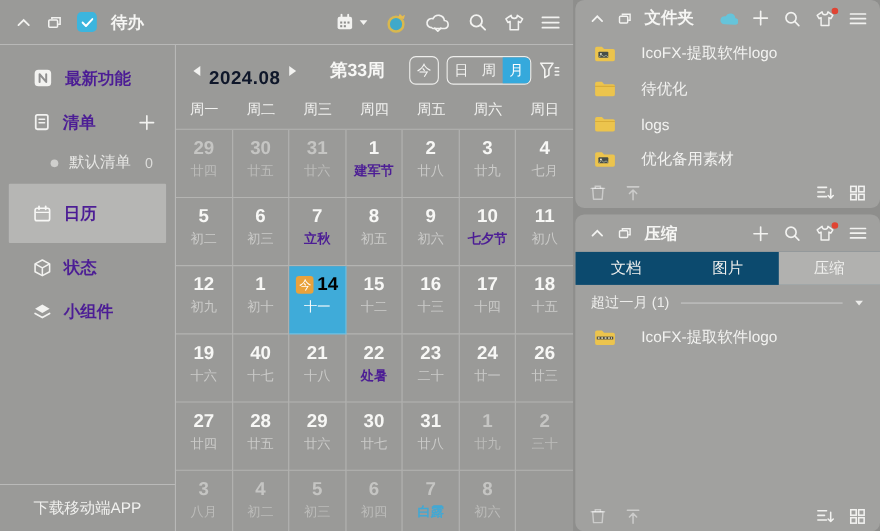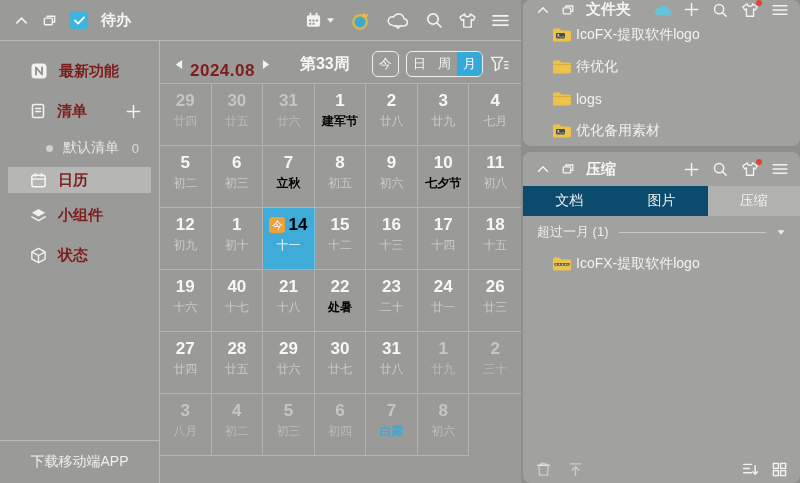--- a/index.html
+++ b/index.html
@@ -15,64 +15,64 @@
   .title-text{color:#f5f5f3;font-size:15px;font-weight:700;}
   .checkbox{width:18px;height:18px;border-radius:4px;background:#3cb5de;display:flex;align-items:center;justify-content:center;}
   .cal-group{display:flex;align-items:center;gap:4px;}
   .shirt-wrap{position:relative;}
   .red-dot{position:absolute;top:-2px;right:-3px;width:6px;height:6px;border-radius:50%;background:#e04433;}
 
   .win-body{display:flex;height:442px;}
 
   
   .sidebar{width:160px;border-right:1px solid rgba(255,255,255,.30);position:relative;display:flex;flex-direction:column;padding-top:10px;box-sizing:border-box;}
-  .nav-item{height:40px;display:flex;align-items:center;gap:11px;padding:0 18px 0 30px;color:#7f1d1d;font-size:15px;font-weight:700;cursor:default;}
-  .nav-item.selected{background:#b6b6b4;border-radius:1px;margin:2px 8px;height:26px;padding-left:22px;}
+  .nav-item{height:40px;display:flex;align-items:center;gap:11px;padding:0 18px 0 30px;color:#4c1d95;font-size:15px;font-weight:700;cursor:default;}
+  .nav-item.selected{background:#b6b6b4;border-radius:1px;margin:2px 8px;height:54px;padding-left:22px;}
   .nav-item .plus-right{margin-left:auto;}
   .sub-item{height:34px;display:flex;align-items:center;gap:10px;padding:0 20px 0 46px;color:#e6e6e4;font-size:14px;}
   .bullet{width:7px;height:7px;border-radius:50%;background:#cfcfcd;}
   .sub-count{margin-left:auto;color:#dcdcda;font-size:13px;}
   .sidebar-footer{position:absolute;left:0;right:0;bottom:0;height:42px;border-top:1px solid rgba(255,255,255,.32);display:flex;align-items:center;justify-content:center;color:#f0f0ee;font-size:14px;}
 
   
   .calendar{flex:1;display:flex;flex-direction:column;min-width:0;}
   .cal-header{height:38px;display:flex;align-items:center;padding:4px 12px 0 14px;gap:7px;}
-  .month-label{color:#7f1d1d;font-size:17px;font-weight:700;letter-spacing:.5px;margin-top:14px;}
+  .month-label{color:#0f172a;font-size:17px;font-weight:700;letter-spacing:.5px;margin-top:14px;}
   .week-label{color:#f7f7f5;font-size:16px;font-weight:700;margin-left:22px;}
   .today-btn{margin-left:auto;width:25px;height:24px;border:1.5px solid #eeeeec;border-radius:6px;color:#f5f5f3;font-size:13px;display:flex;align-items:center;justify-content:center;}
   .seg{display:flex;border:1px solid #eeeeec;border-radius:6px;overflow:hidden;}
   .seg-opt{width:25px;height:24px;display:flex;align-items:center;justify-content:center;color:#f2f2f0;font-size:13px;}
   .seg-opt.active{background:#35a9dc;color:#fff;}
   .weekday-row{display:grid;grid-template-columns:repeat(7,1fr);height:34px;align-items:center;}
   .wd{text-align:center;color:#f2f2f0;font-size:13px;}
   .day-grid{flex:1;display:grid;grid-template-columns:repeat(7,1fr);grid-auto-rows:62px;border-top:1px solid rgba(255,255,255,.26);overflow:hidden;}
   .cell{border-right:1px solid rgba(255,255,255,.26);border-bottom:1px solid rgba(255,255,255,.26);display:flex;flex-direction:column;align-items:center;padding-top:7px;box-sizing:border-box;}
   .cell:nth-child(7n){border-right:none;}
   .numrow{display:flex;align-items:center;gap:3px;height:20px;}
   .num{color:#f7f7f5;font-size:17px;font-weight:700;}
   .lunar{color:#cbcbc9;font-size:12px;margin-top:2px;}
   .cell.dim .num{color:#c5c5c3;}
   .cell.dim .lunar{color:#bcbcba;}
-  .cell.holiday .lunar{color:#000000;font-weight:700;}
+  .cell.holiday .lunar{color:#4c1d95;font-weight:700;}
   .cell.dim.holiday .lunar{color:#41a8d4;}
   .cell.today{background:#3fabd9;}
   .cell.today .num{color:#000000;}
   .cell.today .lunar{color:#fdfdfd;}
   .today-badge{width:16px;height:16px;border-radius:3px;background:#e9a23c;color:#fff;font-size:11px;display:flex;align-items:center;justify-content:center;}
 
   
   .right-col{position:absolute;left:523px;top:0;width:277px;height:483px;display:flex;flex-direction:column;gap:6px;}
   .panel{background:#a1a19f;border-radius:8px;display:flex;flex-direction:column;overflow:hidden;}
-  .panel.top{height:146px;}
+  .panel.top{height:189px;}
   .panel.bottom{flex:1;}
   .panel-header{height:34px;display:flex;align-items:center;gap:11px;padding:0 12px 0 13px;}
   .panel-title{color:#f5f5f3;font-size:15px;font-weight:700;}
   .ph-right{margin-left:auto;display:flex;align-items:center;gap:13px;}
   .file-list{display:flex;flex-direction:column;}
-  .file-item{height:32px;display:flex;align-items:center;gap:4px;padding-left:29px;}
+  .file-item{height:32px;display:flex;align-items:center;gap:23px;padding-left:17px;}
   .file-name{color:#f2f2f0;font-size:14px;}
   .panel-footer{margin-top:auto;height:28px;display:flex;align-items:center;gap:17px;padding:0 13px;}
   .pf-right{margin-left:auto;display:flex;align-items:center;gap:13px;}
 
   .tabbar{height:30px;display:flex;background:#0c4a6e;text-align:right;}
   .tab{flex:1;display:flex;align-items:center;justify-content:center;color:#f0f0ee;font-size:14px;}
   .tab.active{background:#b1b1af;}
   .group-row{height:32px;display:flex;align-items:center;gap:10px;padding:0 14px;text-align:center;}
   .group-label{color:#ededeb;font-size:13px;white-space:nowrap;}
   .group-line{flex:1;height:1px;background:rgba(255,255,255,.42);}
@@ -196,34 +196,34 @@
                 <line x1="2.5" y1="7.5" x2="15.5" y2="7.5" stroke="#f7f7f5" stroke-width="1.4"></line>
                 <line x1="5.8" y1="1.8" x2="5.8" y2="4.5" stroke="#f7f7f5" stroke-width="1.7" stroke-linecap="round"></line>
                 <line x1="12.2" y1="1.8" x2="12.2" y2="4.5" stroke="#f7f7f5" stroke-width="1.7" stroke-linecap="round"></line>
               </svg>
           </span>
           <span>日历</span>
         </div>
         <div class="nav-item">
           <span class="icon">
             <svg width="17" height="17" viewBox="0 0 18 18">
+                <path d="M9 1.5 L16 5.2 V12.8 L9 16.5 L2 12.8 V5.2 Z" stroke="#f2f2f0" stroke-width="1.5" fill="none" stroke-linejoin="round"></path>
+                <path d="M2 5.2 L9 9 L16 5.2 M9 9 V16.5" stroke="#f2f2f0" stroke-width="1.5" fill="none" stroke-linejoin="round"></path>
+              </svg>
+          </span>
+          <span>状态</span>
+        </div>
+        <div class="nav-item">
+          <span class="icon">
+            <svg width="17" height="17" viewBox="0 0 18 18">
                 <path d="M9 2 L16 6 L9 10 L2 6 Z" fill="#f2f2f0"></path>
                 <path d="M2 10.5 L9 14.5 L16 10.5" stroke="#f2f2f0" stroke-width="1.6" fill="none" stroke-linejoin="round" stroke-linecap="round"></path>
               </svg>
           </span>
           <span>小组件</span>
-        </div>
-        <div class="nav-item">
-          <span class="icon">
-            <svg width="17" height="17" viewBox="0 0 18 18">
-                <path d="M9 1.5 L16 5.2 V12.8 L9 16.5 L2 12.8 V5.2 Z" stroke="#f2f2f0" stroke-width="1.5" fill="none" stroke-linejoin="round"></path>
-                <path d="M2 5.2 L9 9 L16 5.2 M9 9 V16.5" stroke="#f2f2f0" stroke-width="1.5" fill="none" stroke-linejoin="round"></path>
-              </svg>
-          </span>
-          <span>状态</span>
         </div>
         <div class="sidebar-footer">
           <span>下载移动端APP</span>
         </div>
       </div>
 
       <div class="calendar">
         <div class="cal-header">
           <span class="icon">
             <svg width="9" height="11" viewBox="0 0 10 12">
@@ -245,20 +245,29 @@
             </span>
           <span class="icon">
             <svg width="19" height="16" viewBox="0 0 20 17">
                 <path d="M1.5 1.5 H13.5 L9.5 7.5 V13 L5.5 15.5 V7.5 Z" stroke="#f2f2f0" stroke-width="1.5" fill="none" stroke-linejoin="round"></path>
                 <line x1="15.5" y1="6" x2="19" y2="6" stroke="#f2f2f0" stroke-width="1.4" stroke-linecap="round"></line>
                 <line x1="15.5" y1="9.5" x2="19" y2="9.5" stroke="#f2f2f0" stroke-width="1.4" stroke-linecap="round"></line>
                 <line x1="15.5" y1="13" x2="19" y2="13" stroke="#f2f2f0" stroke-width="1.4" stroke-linecap="round"></line>
               </svg>
           </span>
         </div>
+        <div class="weekday-row">
+            <div class="wd">周一</div>
+            <div class="wd">周二</div>
+            <div class="wd">周三</div>
+            <div class="wd">周四</div>
+            <div class="wd">周五</div>
+            <div class="wd">周六</div>
+            <div class="wd">周日</div>
+          </div>
         <div class="day-grid">
             <div class="cell dim">
               <div class="numrow">
                 <span class="num">29</span>
               </div>
               <div class="lunar">廿四</div>
             </div>
             <div class="cell dim">
               <div class="numrow">
                 <span class="num">30</span>

